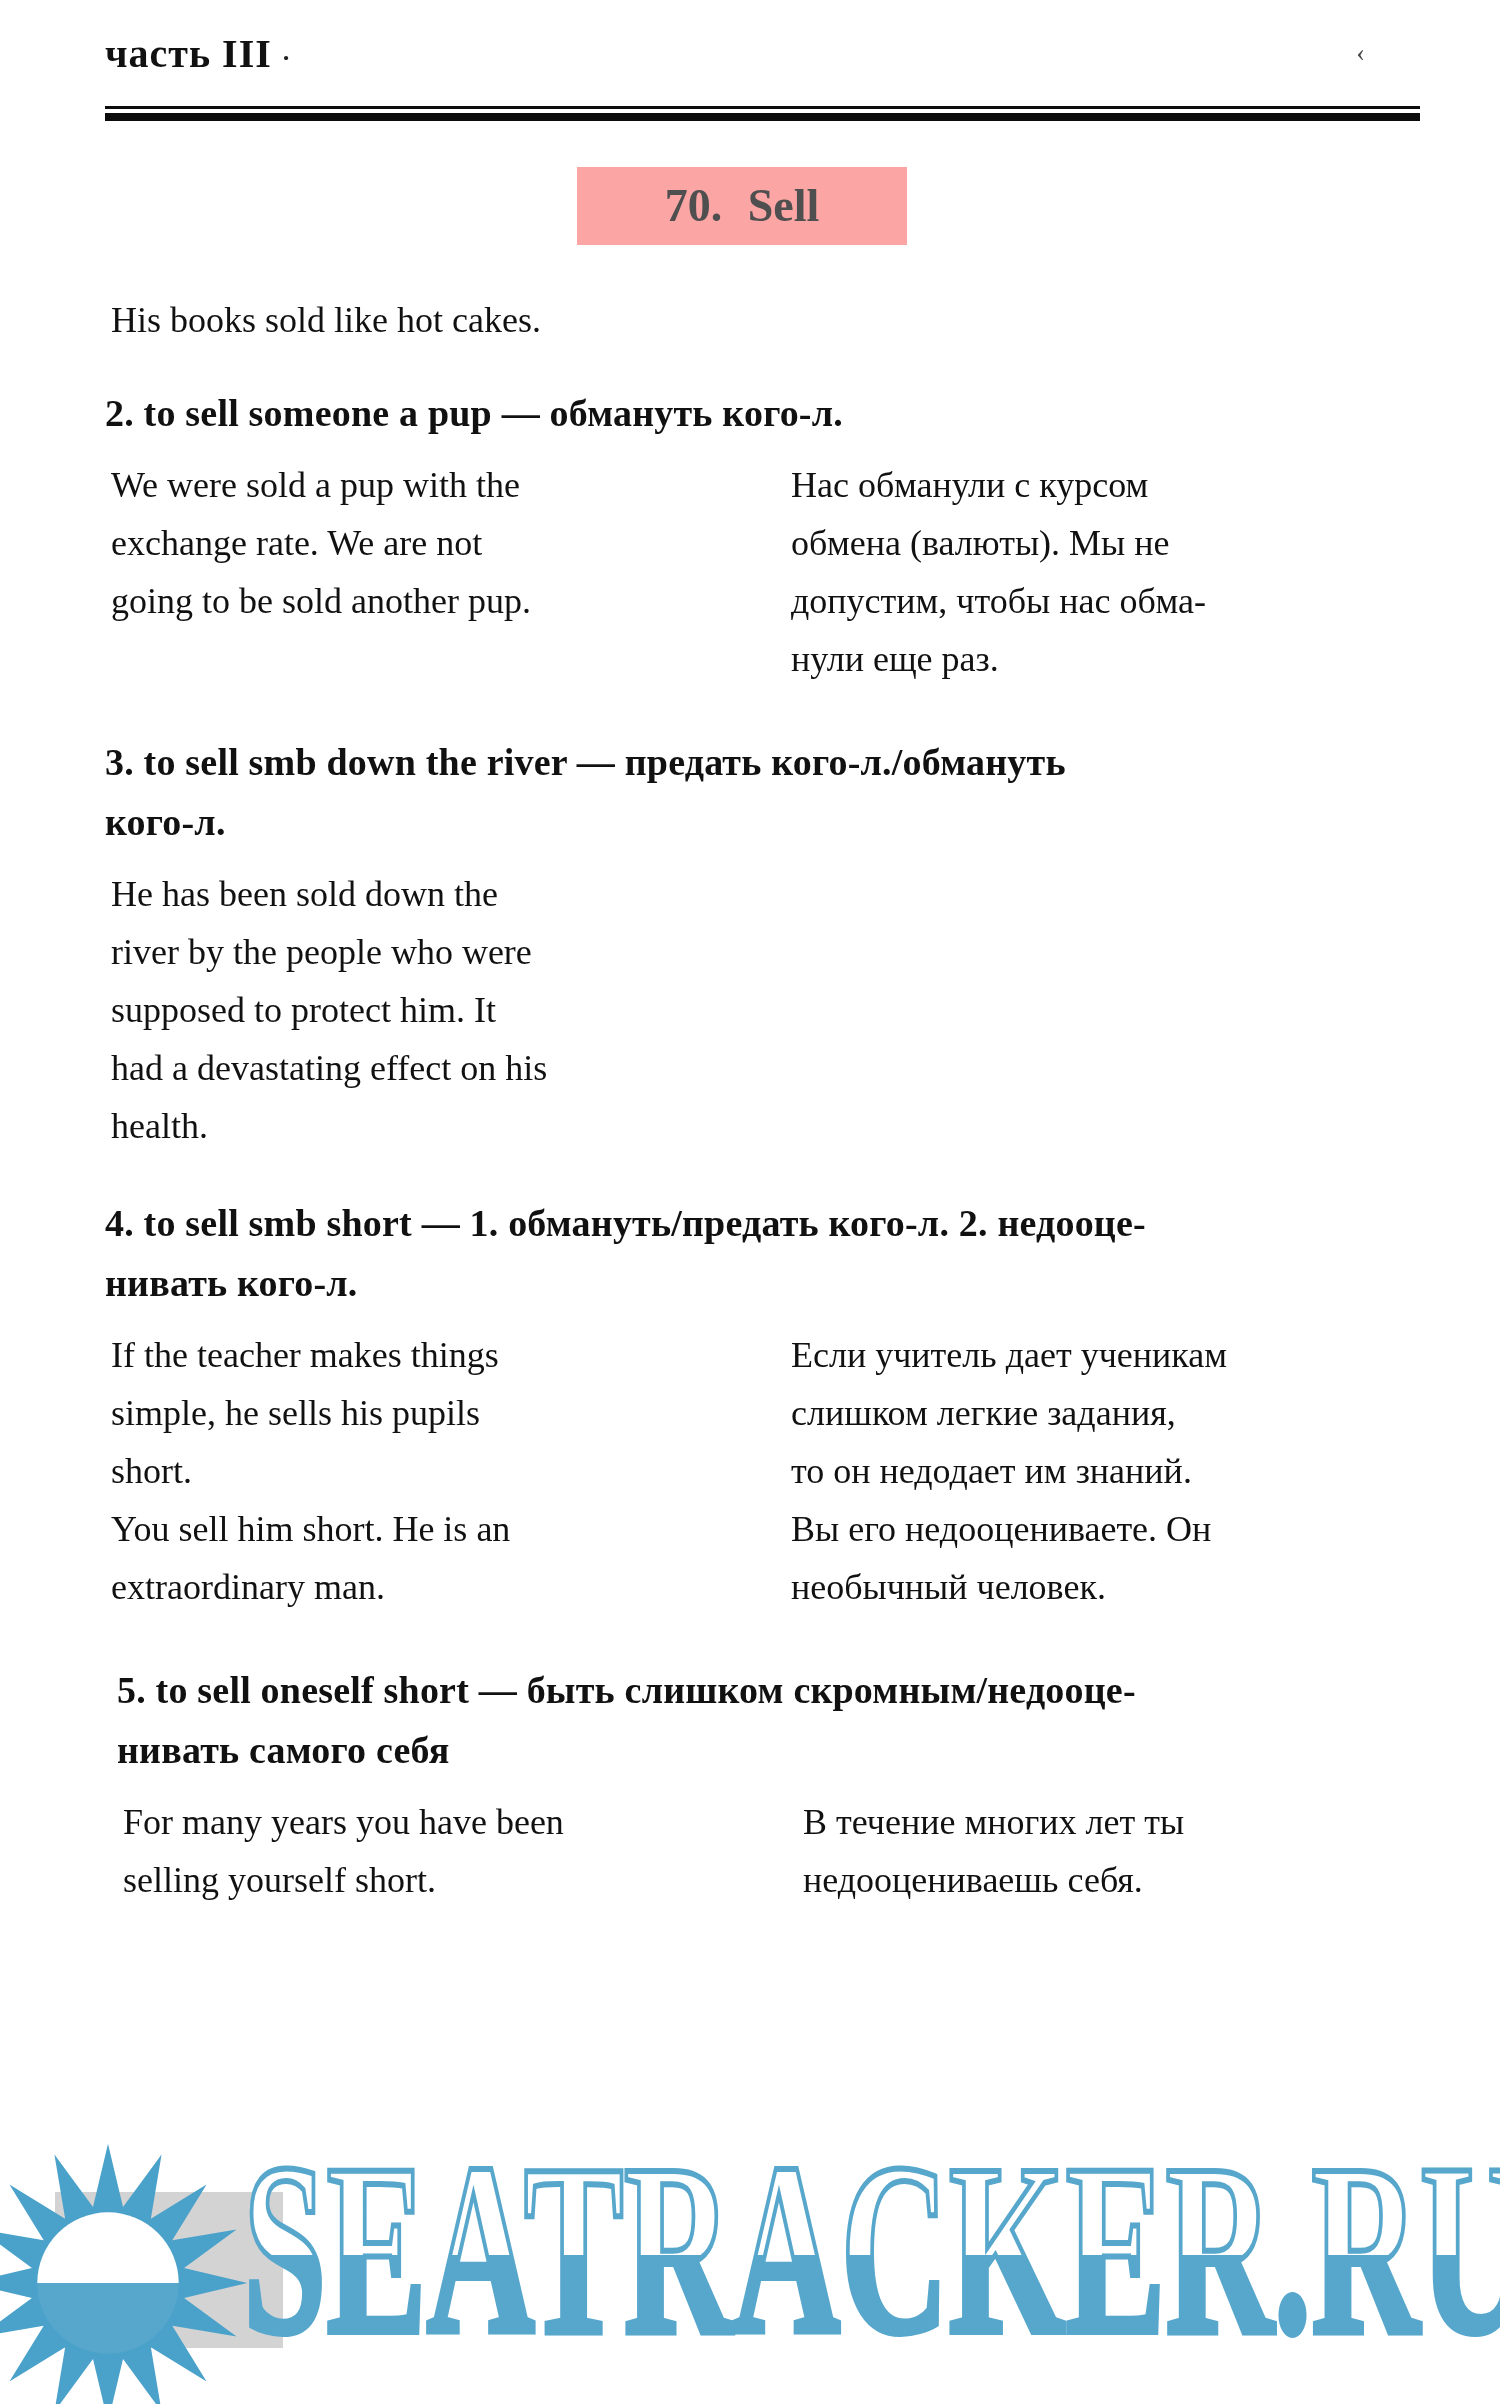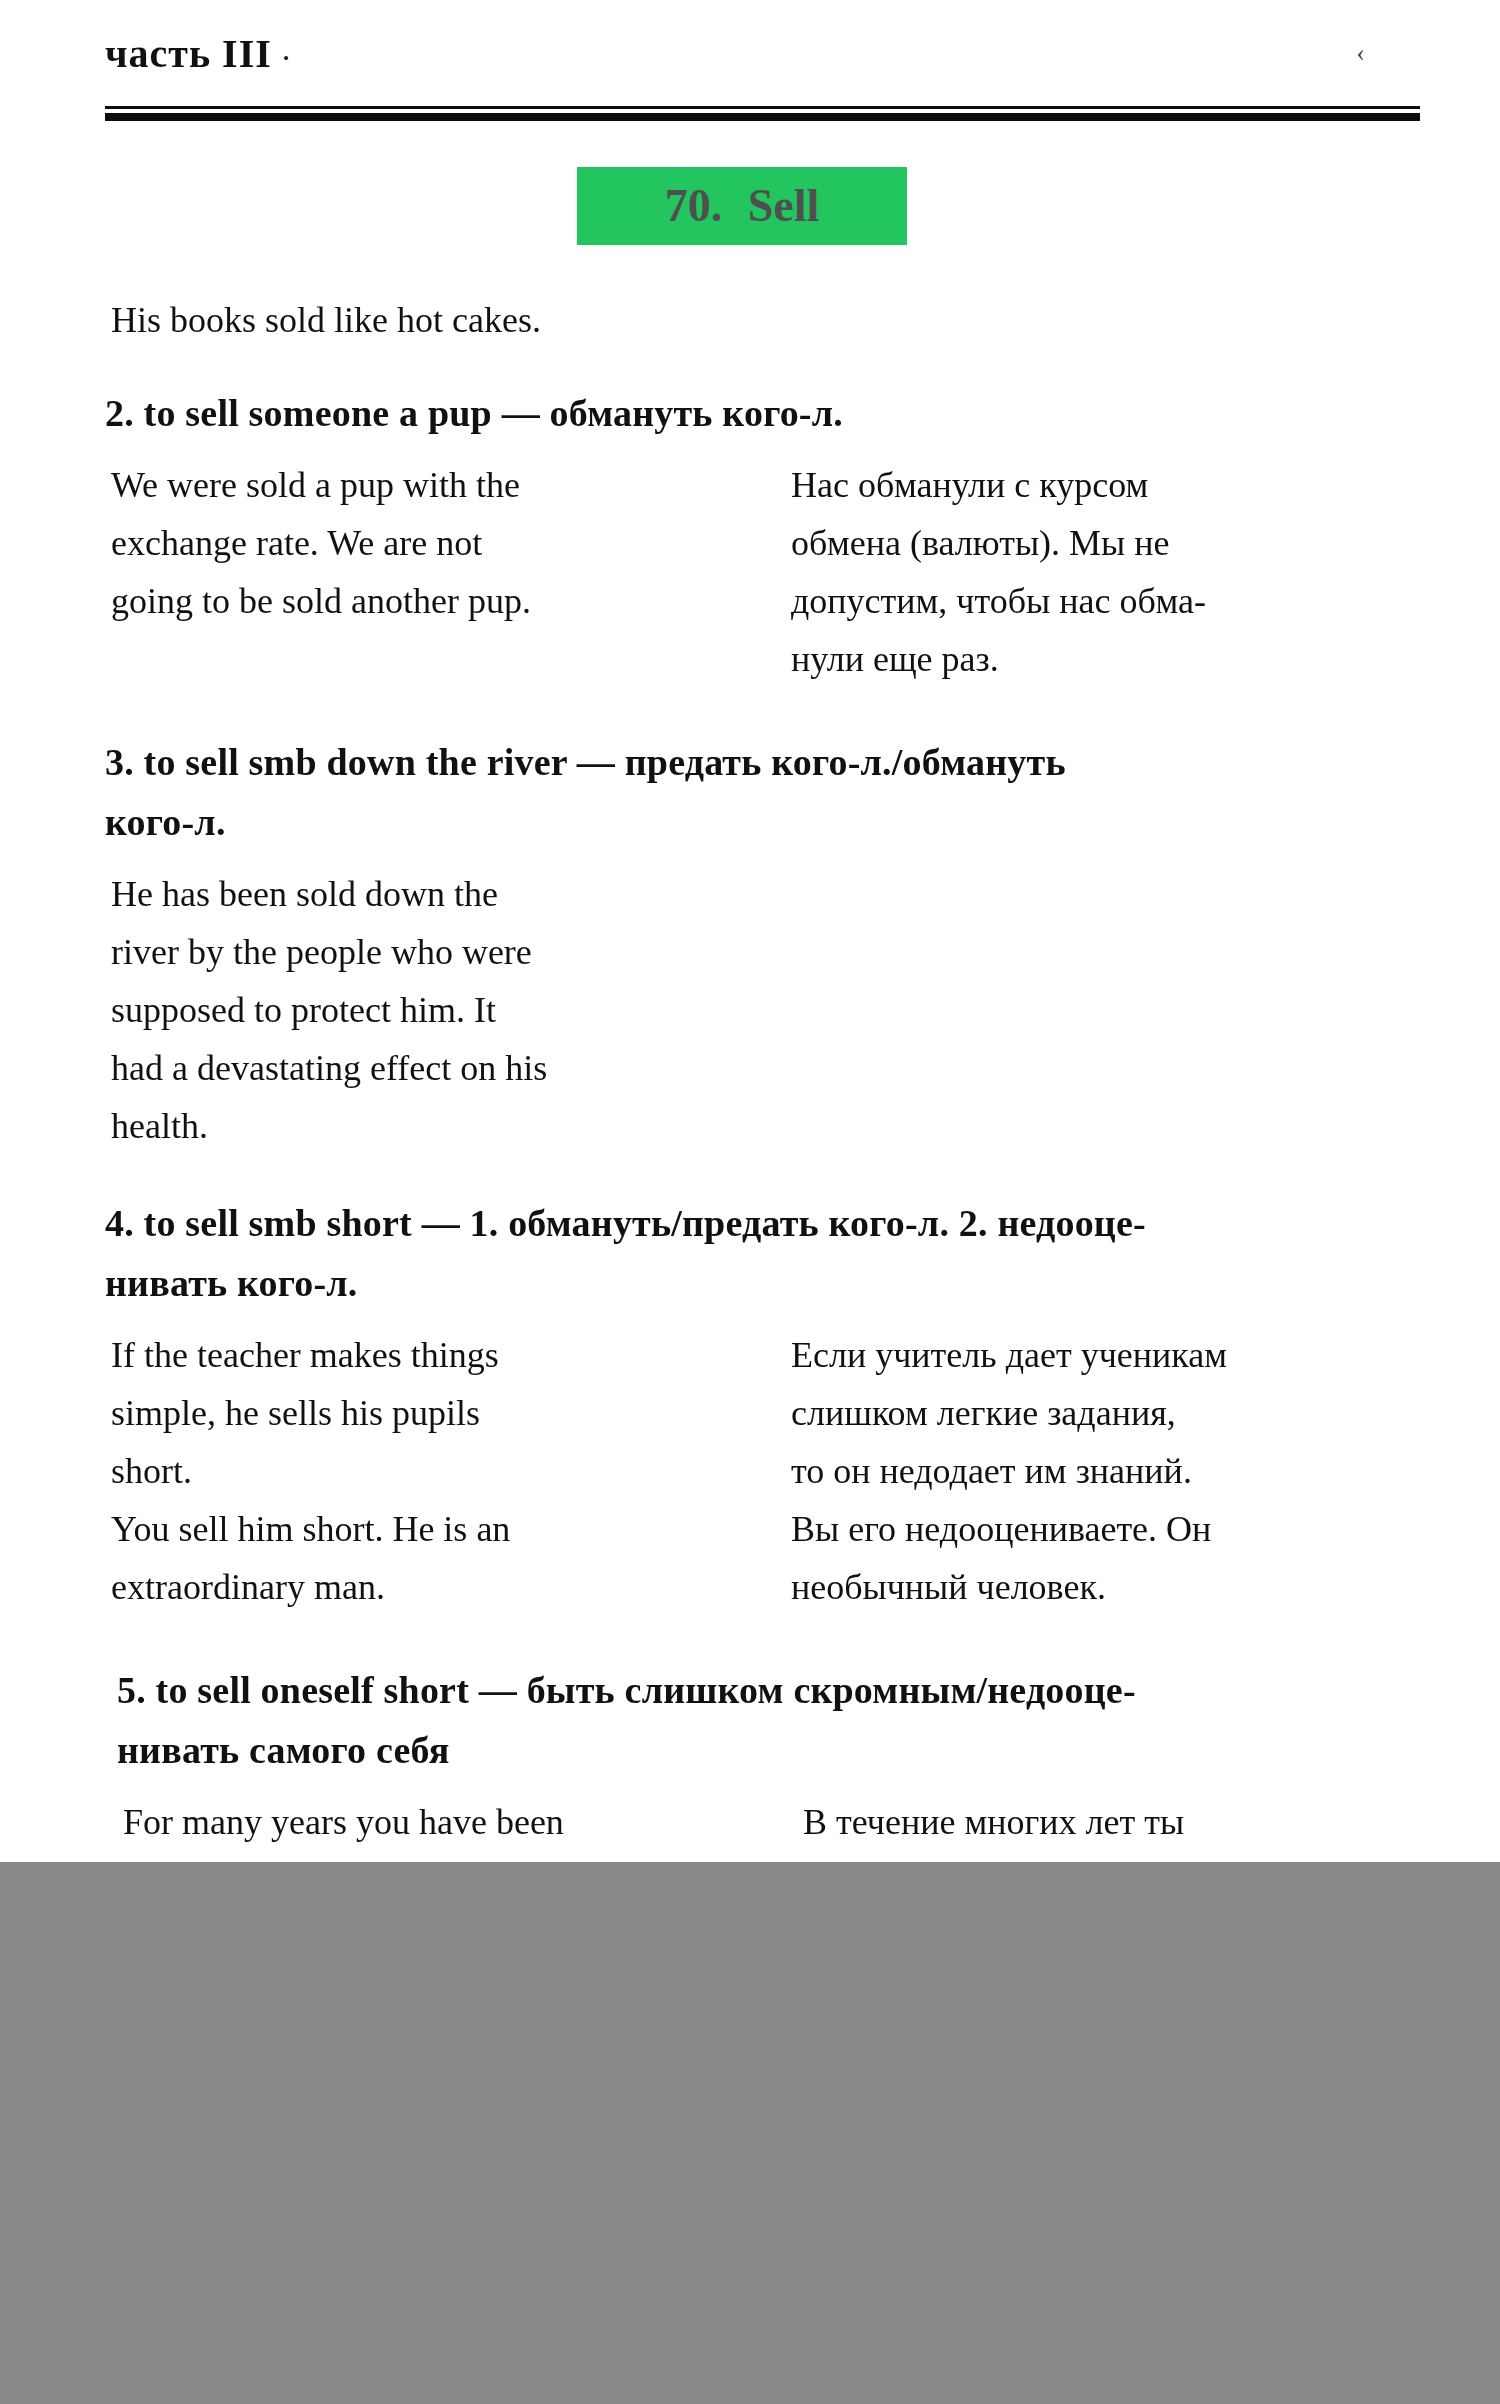--- a/index.html
+++ b/index.html
@@ -1,37 +1,37 @@
 <!DOCTYPE html>
 <html><head>
 <meta charset="utf-8">
 <style>
   * { margin:0; padding:0; box-sizing:border-box; }
   html,body { background:#888; }
   .page {
     position:relative;
-    width:1500px; height:1862px;
+    width:1500px; height:2404px;
     margin:0 auto;
     background:#ffffff;
     font-family:"Liberation Serif", serif;
     color:#111111;
     padding:30px 80px 0 105px;
     overflow:hidden;
   }
   .hdr-row { display:flex; justify-content:space-between; align-items:flex-start; height:56px; }
   .hdr-left { font-size:40px; font-weight:bold; letter-spacing:1px; }
   .hdr-dot { font-size:26px; vertical-align:middle; margin-left:10px; color:#222; }
   .hdr-corner { font-size:26px; color:#444; margin-top:8px; margin-right:55px; }
   .rules { margin-top:20px; }
   .rule-thin { height:3px; background:#0c0c0c; }
   .rule-thick { height:8px; background:#0c0c0c; margin-top:4px; }
   .title-box {
     margin:46px 0 0 472px;
     width:330px; height:78px;
-    background:#22c55e;
+    background:#fca5a5;
     text-align:center;
     line-height:78px;
     font-size:46px; font-weight:bold;
     color:#4f4f4f;
     word-spacing:14px;
   }
   .entry-heading {
     font-size:38px; font-weight:bold;
     line-height:60px;
     white-space:pre-line;

